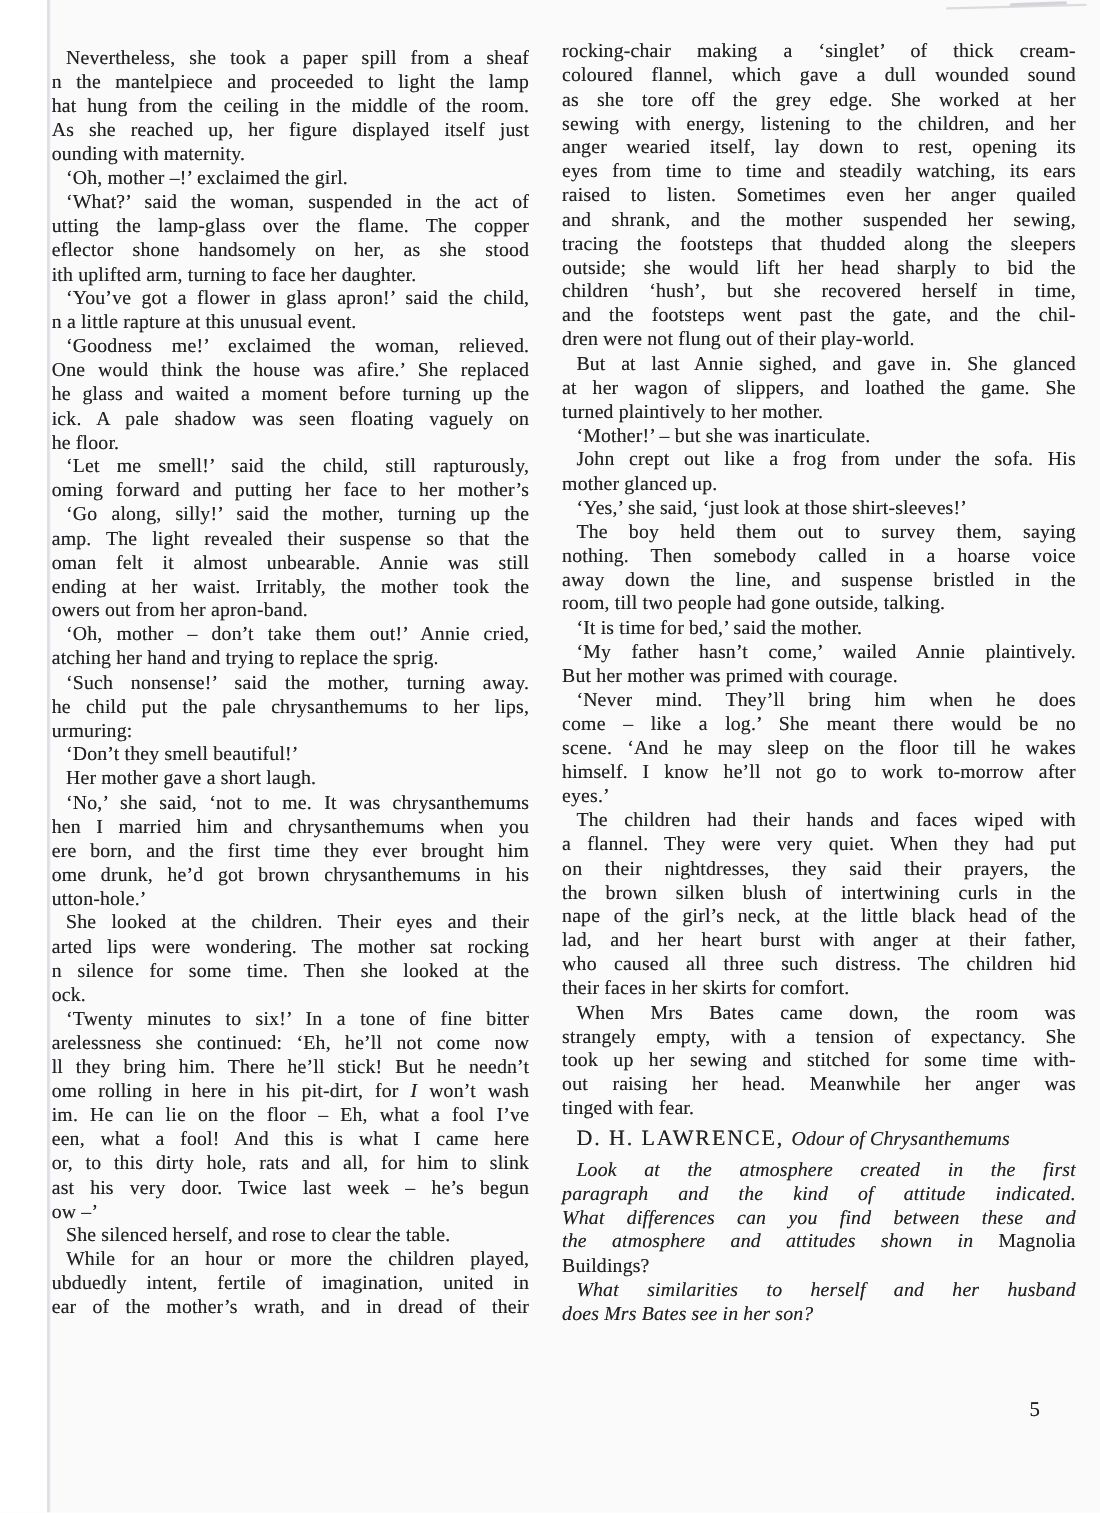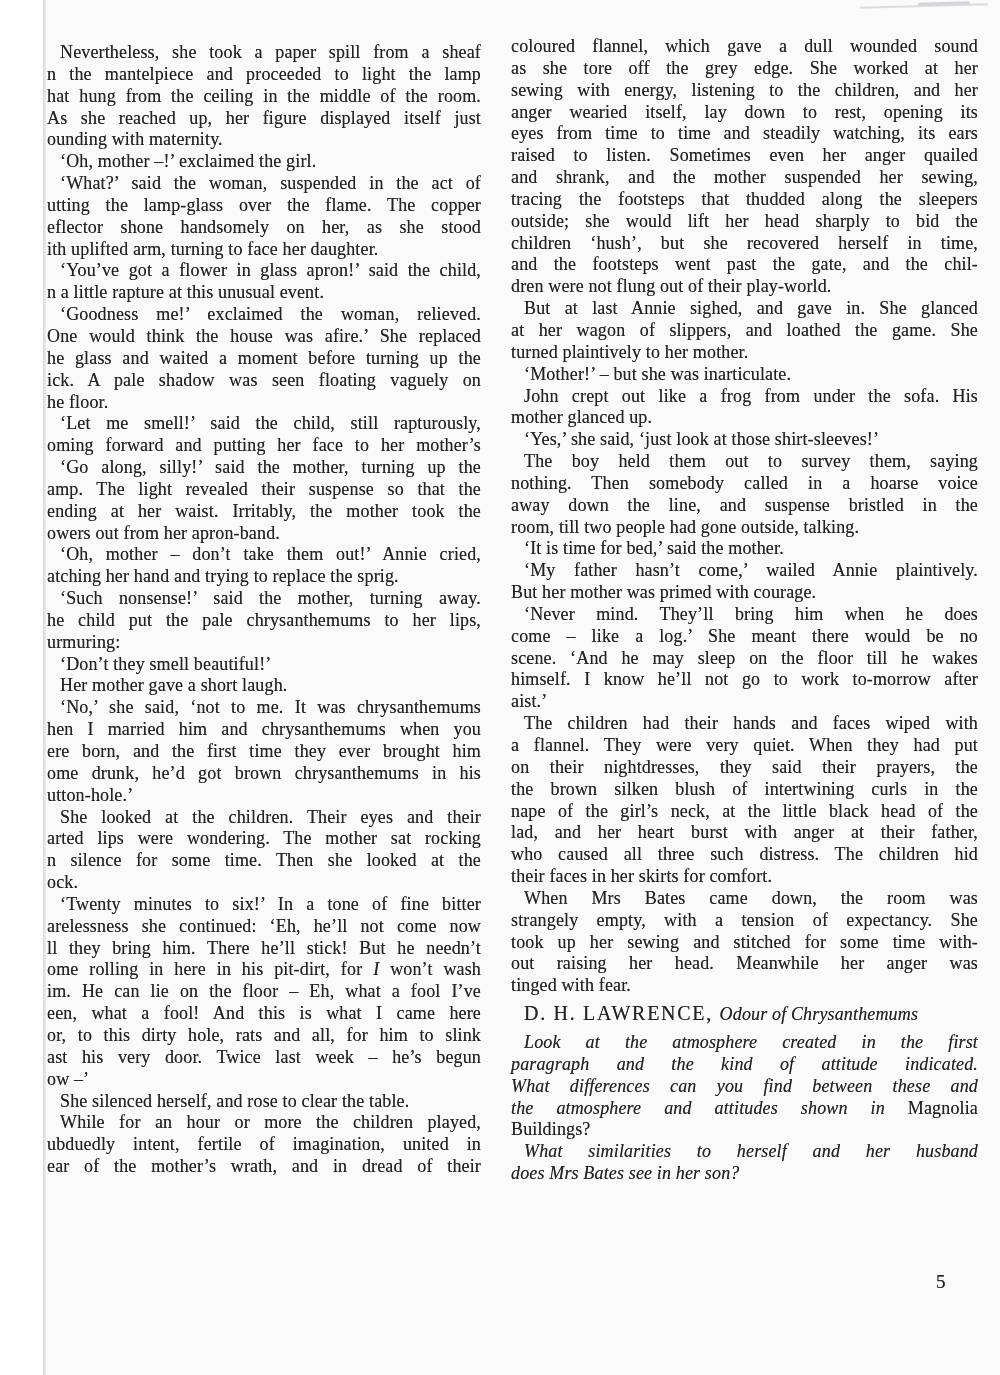--- a/index.html
+++ b/index.html
@@ -74,20 +74,21 @@
       <div class="line end"><span>n a little rapture at this unusual event.</span></div>
       <div class="line ind"><span>‘Goodness me!’ exclaimed the woman, relieved.</span></div>
       <div class="line"><span>One would think the house was afire.’ She replaced</span></div>
       <div class="line"><span>he glass and waited a moment before turning up the</span></div>
       <div class="line"><span>ick. A pale shadow was seen floating vaguely on</span></div>
       <div class="line end"><span>he floor.</span></div>
       <div class="line ind"><span>‘Let me smell!’ said the child, still rapturously,</span></div>
       <div class="line"><span>oming forward and putting her face to her mother’s</span></div>
       <div class="line ind"><span>‘Go along, silly!’ said the mother, turning up the</span></div>
       <div class="line"><span>amp. The light revealed their suspense so that the</span></div>
+      <div class="line"><span>oman felt it almost unbearable. Annie was still</span></div>
       <div class="line"><span>ending at her waist. Irritably, the mother took the</span></div>
       <div class="line end"><span>owers out from her apron-band.</span></div>
       <div class="line ind"><span>‘Oh, mother – don’t take them out!’ Annie cried,</span></div>
       <div class="line end"><span>atching her hand and trying to replace the sprig.</span></div>
       <div class="line ind"><span>‘Such nonsense!’ said the mother, turning away.</span></div>
       <div class="line"><span>he child put the pale chrysanthemums to her lips,</span></div>
       <div class="line end"><span>urmuring:</span></div>
       <div class="line ind end"><span>‘Don’t they smell beautiful!’</span></div>
       <div class="line ind end"><span>Her mother gave a short laugh.</span></div>
       <div class="line ind"><span>‘No,’ she said, ‘not to me. It was chrysanthemums</span></div>
@@ -107,20 +108,21 @@
       <div class="line"><span>een, what a fool! And this is what I came here</span></div>
       <div class="line"><span>or, to this dirty hole, rats and all, for him to slink</span></div>
       <div class="line"><span>ast his very door. Twice last week – he’s begun</span></div>
       <div class="line end"><span>ow –’</span></div>
       <div class="line ind end"><span>She silenced herself, and rose to clear the table.</span></div>
       <div class="line ind"><span>While for an hour or more the children played,</span></div>
       <div class="line"><span>ubduedly intent, fertile of imagination, united in</span></div>
       <div class="line"><span>ear of the mother’s wrath, and in dread of their</span></div>
     </div>
   <div class="col col-right">
+      <div class="line"><span>rocking-chair making a ‘singlet’ of thick cream-</span></div>
       <div class="line"><span>coloured flannel, which gave a dull wounded sound</span></div>
       <div class="line"><span>as she tore off the grey edge. She worked at her</span></div>
       <div class="line"><span>sewing with energy, listening to the children, and her</span></div>
       <div class="line"><span>anger wearied itself, lay down to rest, opening its</span></div>
       <div class="line"><span>eyes from time to time and steadily watching, its ears</span></div>
       <div class="line"><span>raised to listen. Sometimes even her anger quailed</span></div>
       <div class="line"><span>and shrank, and the mother suspended her sewing,</span></div>
       <div class="line"><span>tracing the footsteps that thudded along the sleepers</span></div>
       <div class="line"><span>outside; she would lift her head sharply to bid the</span></div>
       <div class="line"><span>children ‘hush’, but she recovered herself in time,</span></div>
@@ -137,21 +139,21 @@
       <div class="line"><span>nothing. Then somebody called in a hoarse voice</span></div>
       <div class="line"><span>away down the line, and suspense bristled in the</span></div>
       <div class="line end"><span>room, till two people had gone outside, talking.</span></div>
       <div class="line ind end"><span>‘It is time for bed,’ said the mother.</span></div>
       <div class="line ind"><span>‘My father hasn’t come,’ wailed Annie plaintively.</span></div>
       <div class="line end"><span>But her mother was primed with courage.</span></div>
       <div class="line ind"><span>‘Never mind. They’ll bring him when he does</span></div>
       <div class="line"><span>come – like a log.’ She meant there would be no</span></div>
       <div class="line"><span>scene. ‘And he may sleep on the floor till he wakes</span></div>
       <div class="line"><span>himself. I know he’ll not go to work to-morrow after</span></div>
-      <div class="line end"><span>aist.’</span></div>
+      <div class="line end"><span>eyes.’</span></div>
       <div class="line ind"><span>The children had their hands and faces wiped with</span></div>
       <div class="line"><span>a flannel. They were very quiet. When they had put</span></div>
       <div class="line"><span>on their nightdresses, they said their prayers, the</span></div>
       <div class="line"><span>the brown silken blush of intertwining curls in the</span></div>
       <div class="line"><span>nape of the girl’s neck, at the little black head of the</span></div>
       <div class="line"><span>lad, and her heart burst with anger at their father,</span></div>
       <div class="line"><span>who caused all three such distress. The children hid</span></div>
       <div class="line end"><span>their faces in her skirts for comfort.</span></div>
       <div class="line ind"><span>When Mrs Bates came down, the room was</span></div>
       <div class="line"><span>strangely empty, with a tension of expectancy. She</span></div>

